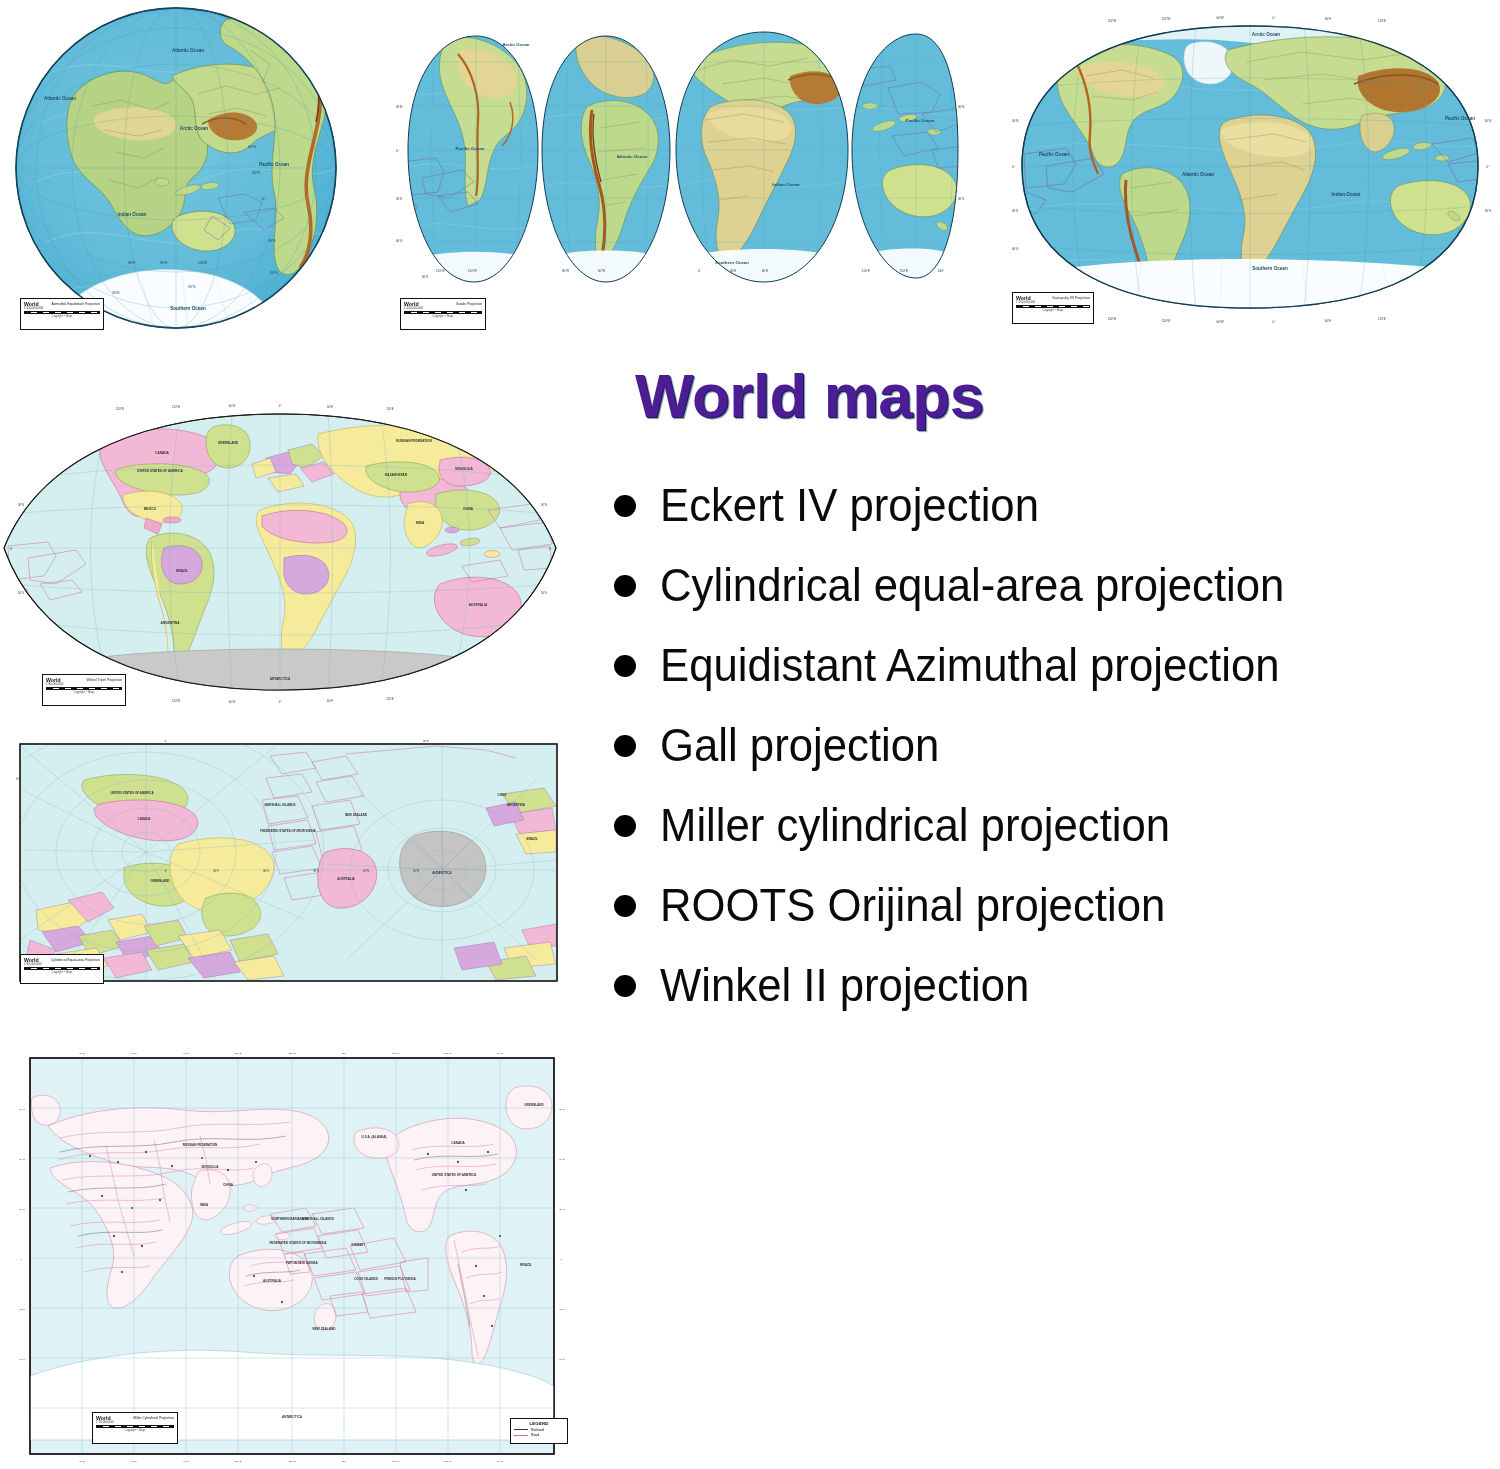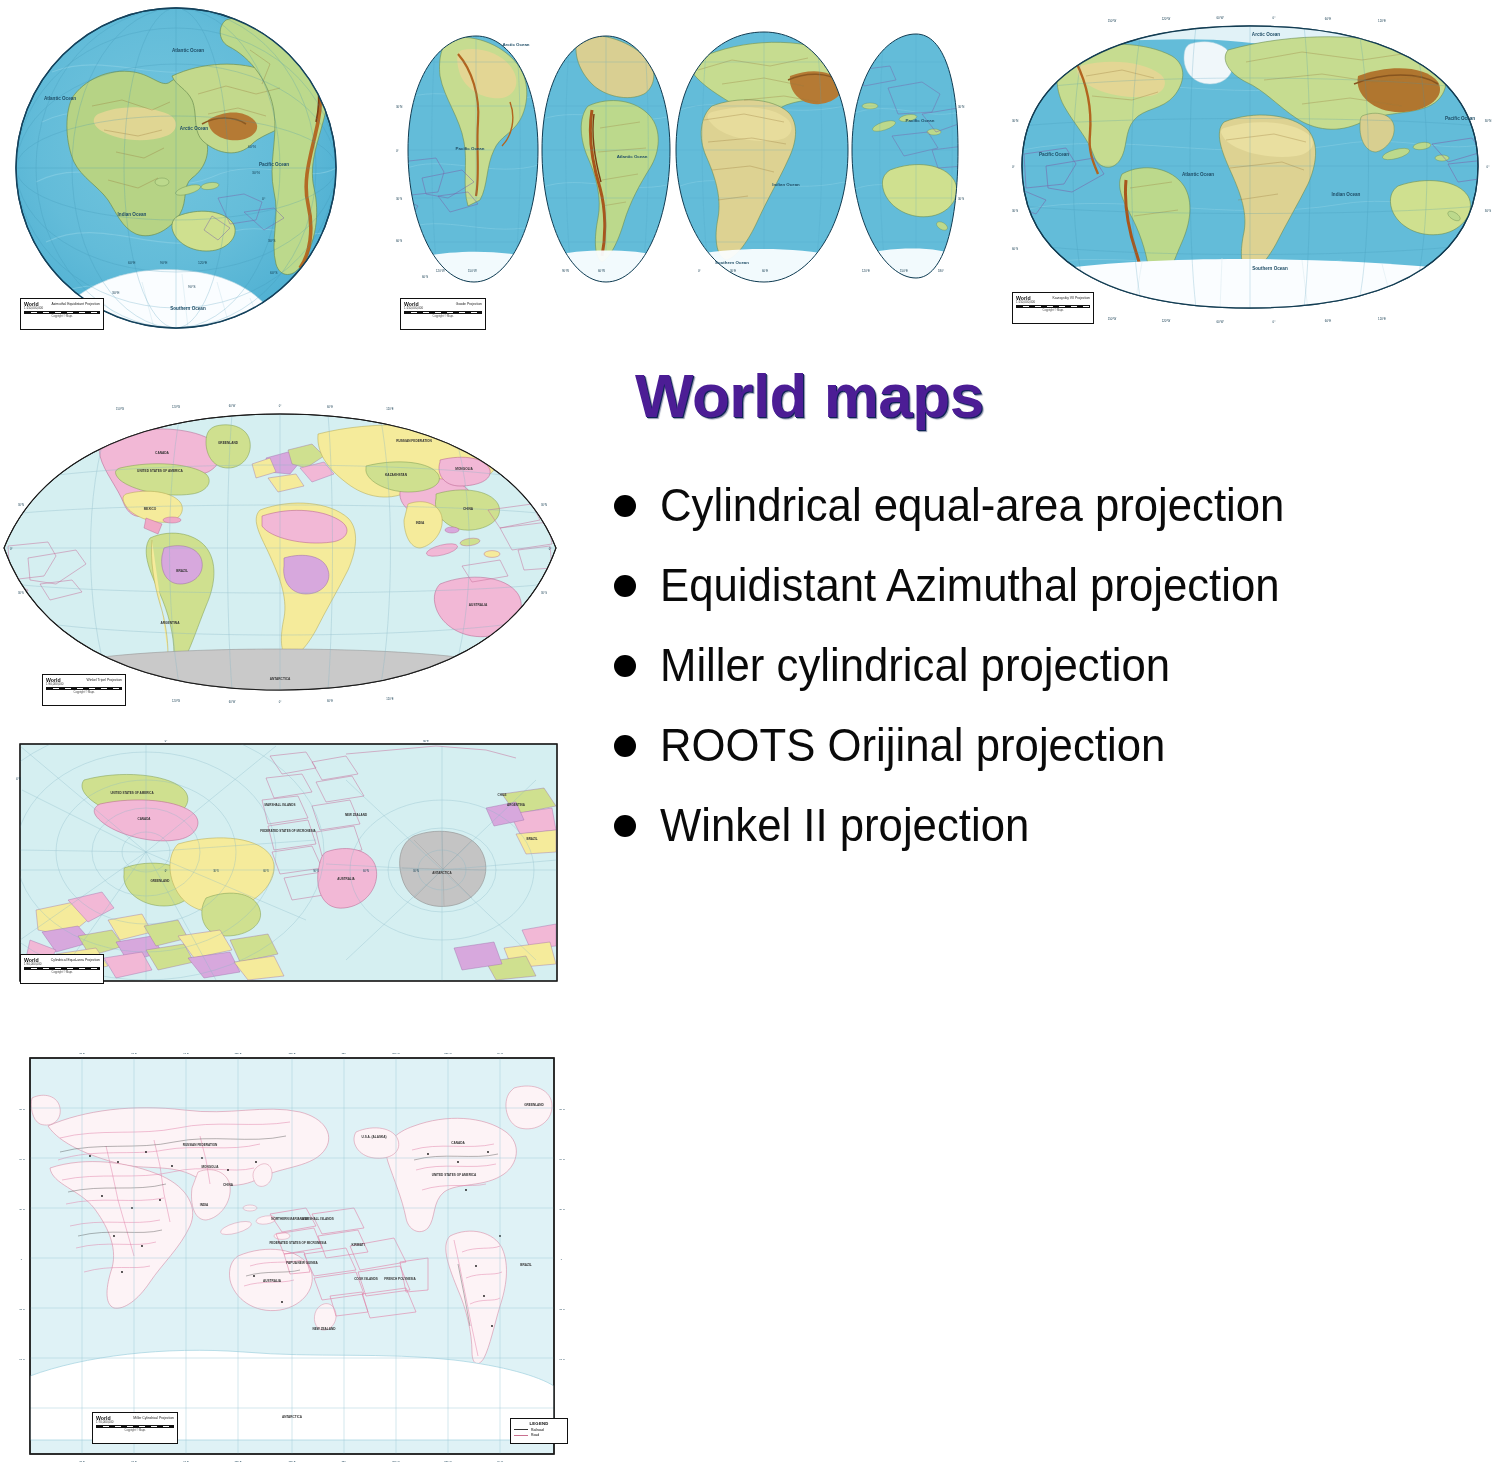--- a/index.html
+++ b/index.html
@@ -1009,25 +1009,33 @@
         <span>Road</span>
       </div>
     </div>
   </div>
 
   <div id="panel">
     <div id="title">World maps</div>
     <div id="bullets">
       <div class="bullet">
         <span class="dot"></span>
+        <span class="txt">Eckert IV projection</span>
+      </div>
+      <div class="bullet">
+        <span class="dot"></span>
         <span class="txt">Cylindrical equal-area projection</span>
       </div>
       <div class="bullet">
         <span class="dot"></span>
         <span class="txt">Equidistant Azimuthal projection</span>
+      </div>
+      <div class="bullet">
+        <span class="dot"></span>
+        <span class="txt">Gall projection</span>
       </div>
       <div class="bullet">
         <span class="dot"></span>
         <span class="txt">Miller cylindrical projection</span>
       </div>
       <div class="bullet">
         <span class="dot"></span>
         <span class="txt">ROOTS Orijinal projection</span>
       </div>
       <div class="bullet">

